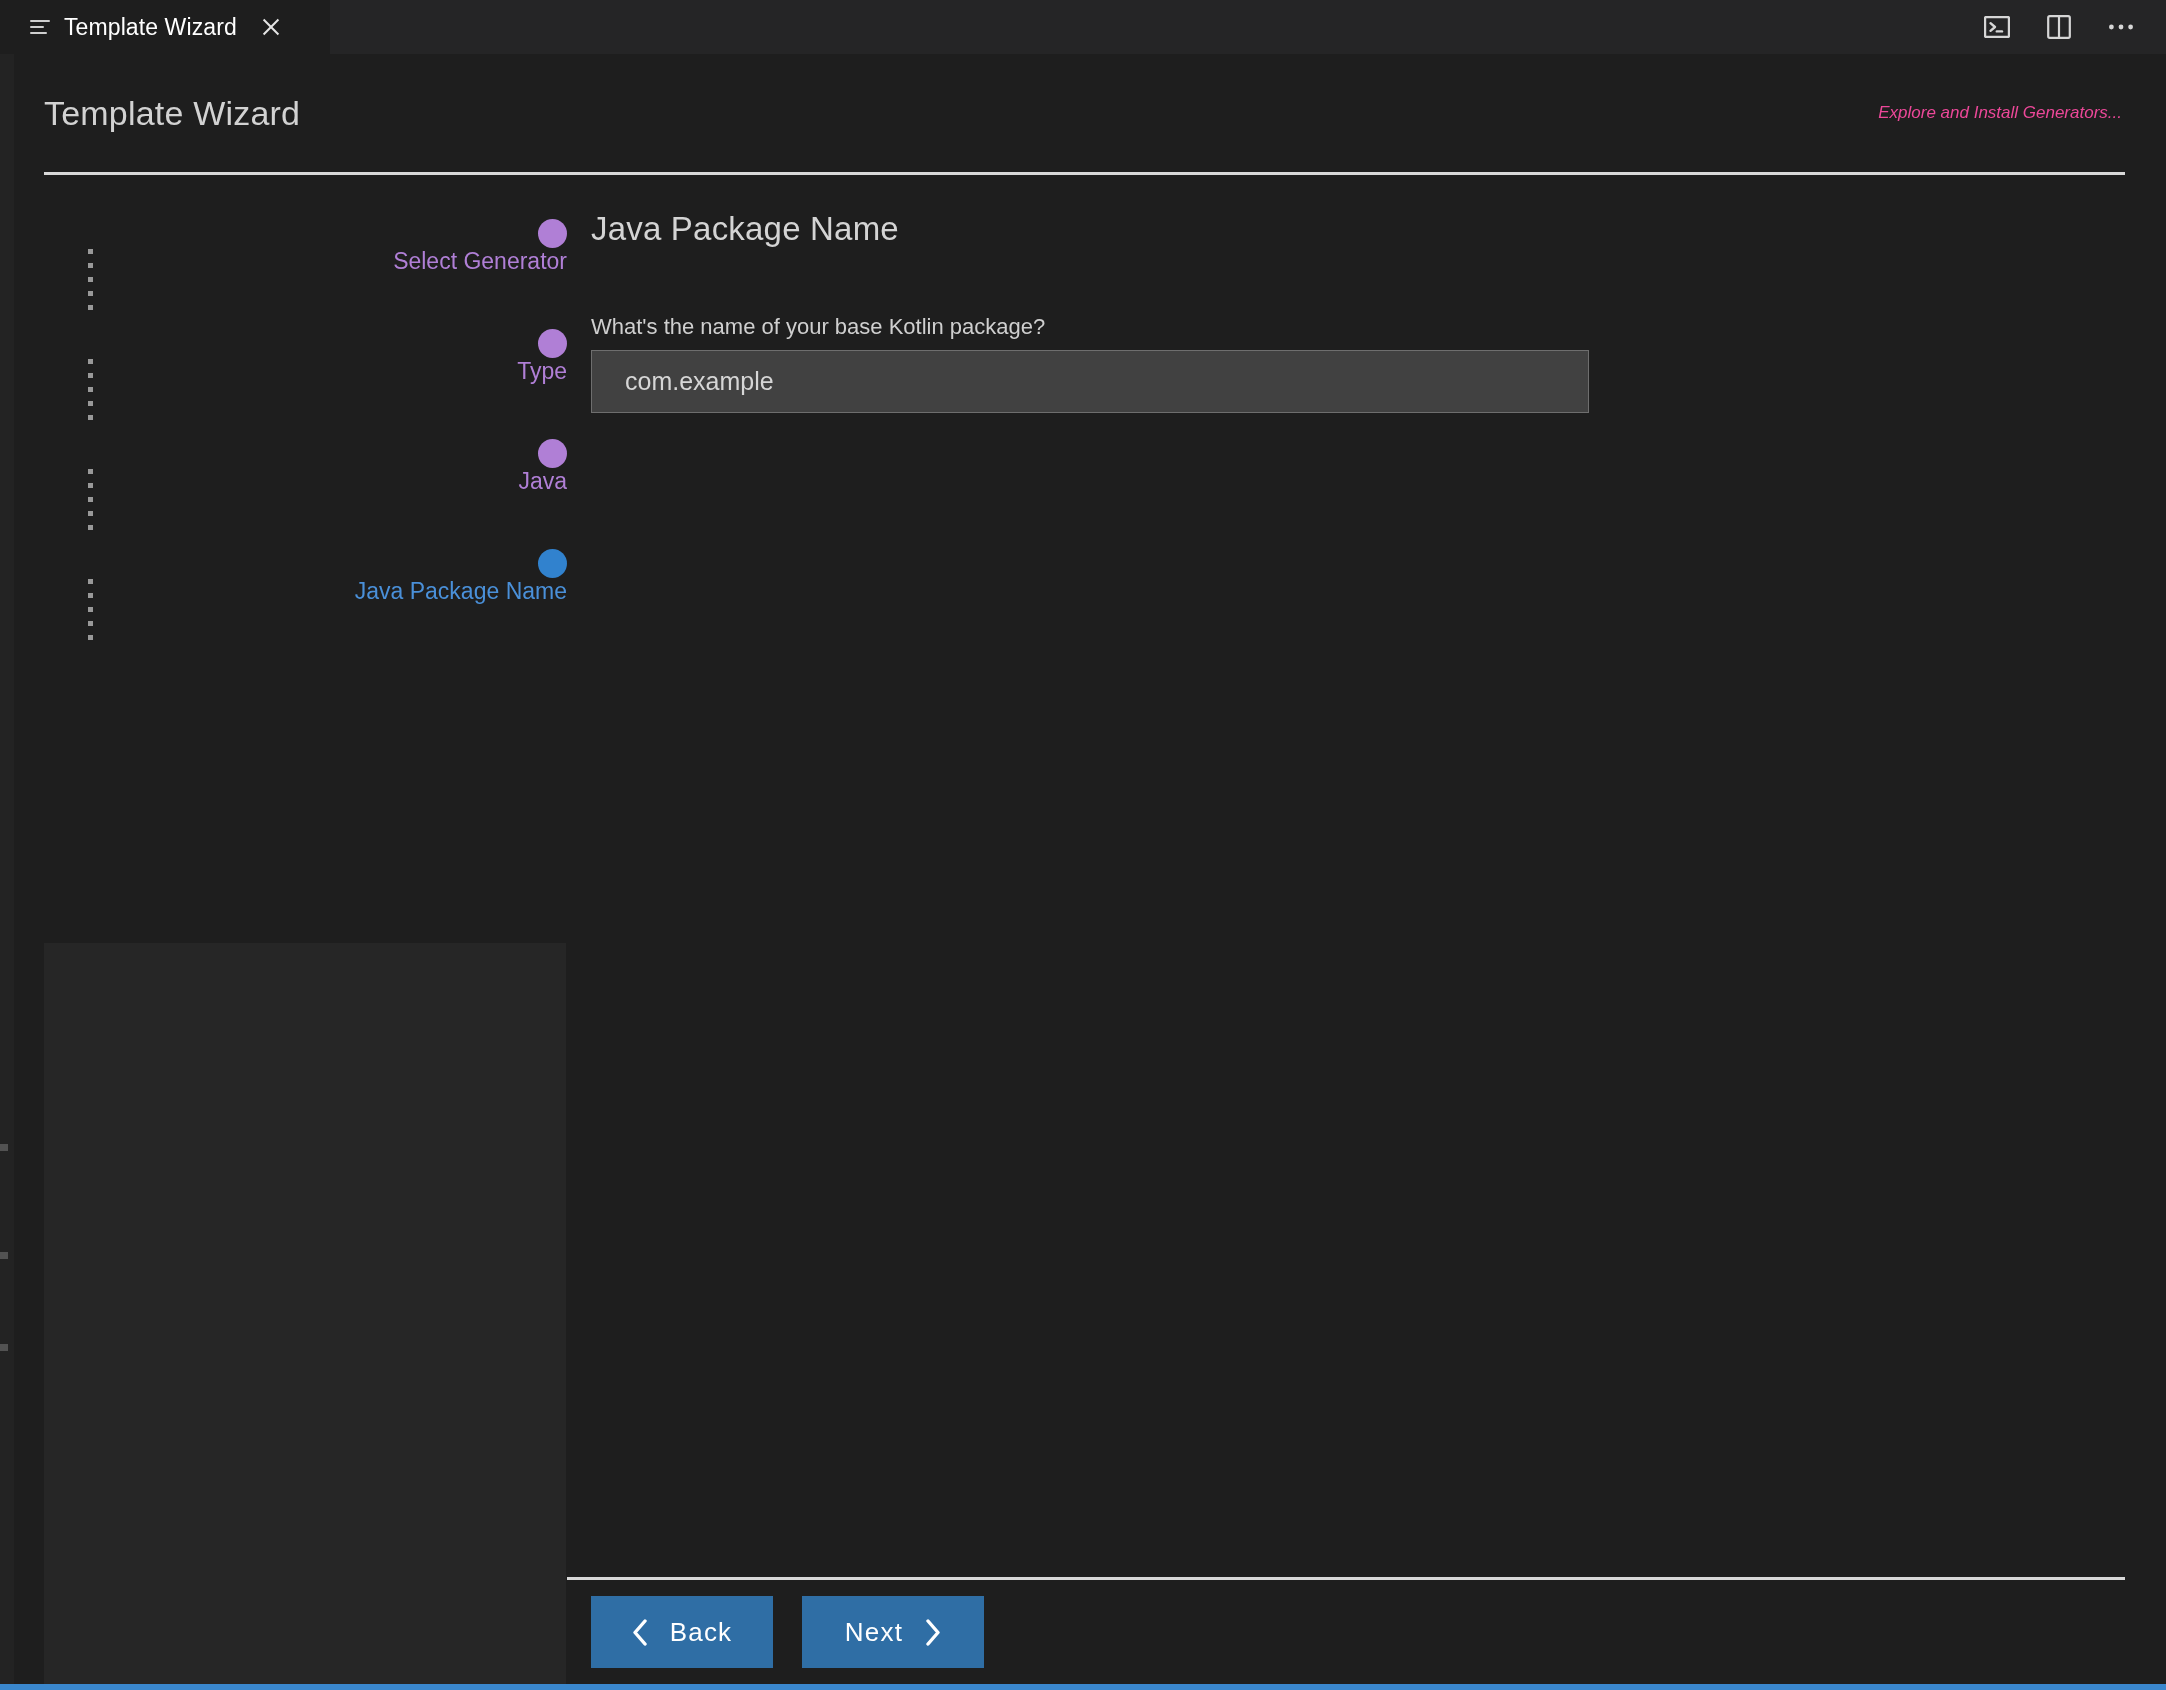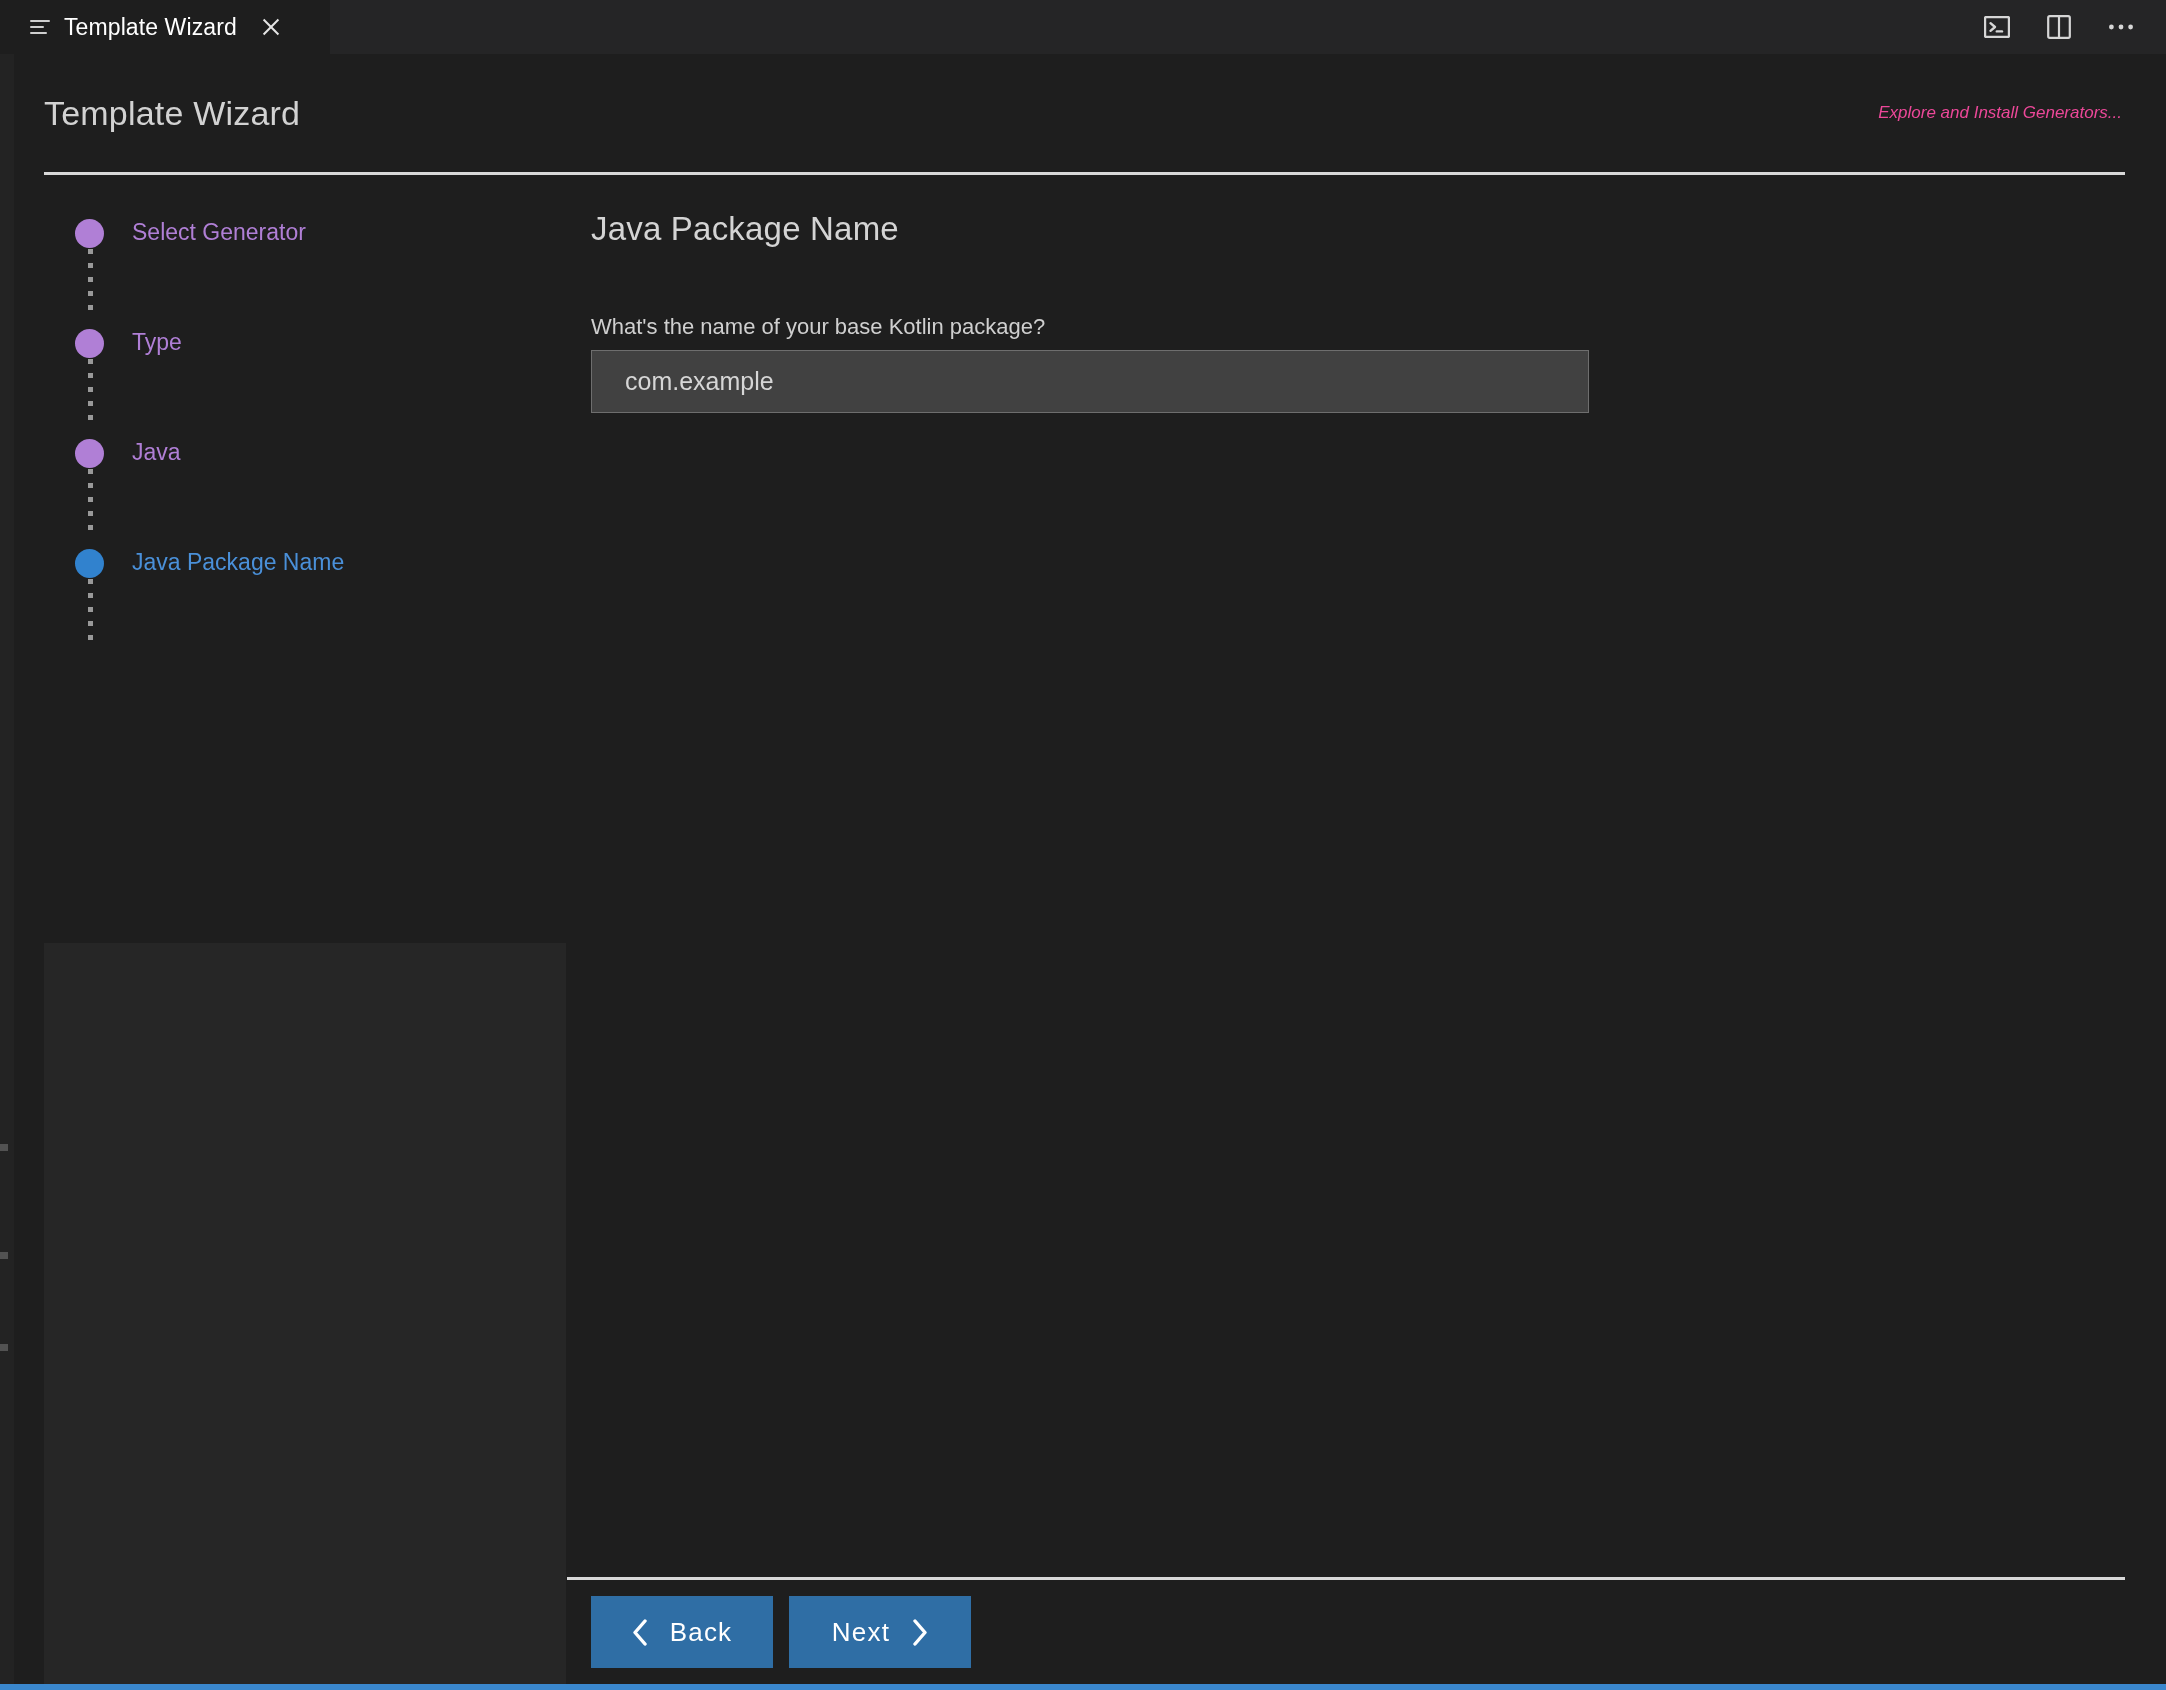--- a/index.html
+++ b/index.html
@@ -162,25 +162,26 @@
     position: relative;
   }
 
   .steps {
     padding: 44px 0 0 44px;
     position: relative;
   }
 
   .step {
     display: flex;
-    align-items: flex-start;
+    align-items: flex-end;
     height: 30px;
     margin-bottom: 80px;
     position: relative;
     cursor: pointer;
+    flex-direction: column;
   }
   .step:last-child { margin-bottom: 0; }
 
   .step-dot {
     width: 29px;
     height: 29px;
     border-radius: 50%;
     flex: 0 0 29px;
     margin-left: 31px;
     background: #b07fd6;
@@ -256,21 +257,21 @@
   .footer-rule {
     height: 3px;
     background: #d8d8d8;
     margin-right: 41px;
   }
 
   .footer-bar {
     height: 104px;
     display: flex;
     align-items: center;
-    gap: 16px;
+    gap: 29px;
     padding-left: 24px;
   }
 
   .wiz-btn {
     min-width: 182px;
     height: 72px;
     background: #2f6ea5;
     border: none;
     color: #ffffff;
     font-family: "Liberation Sans", sans-serif;

